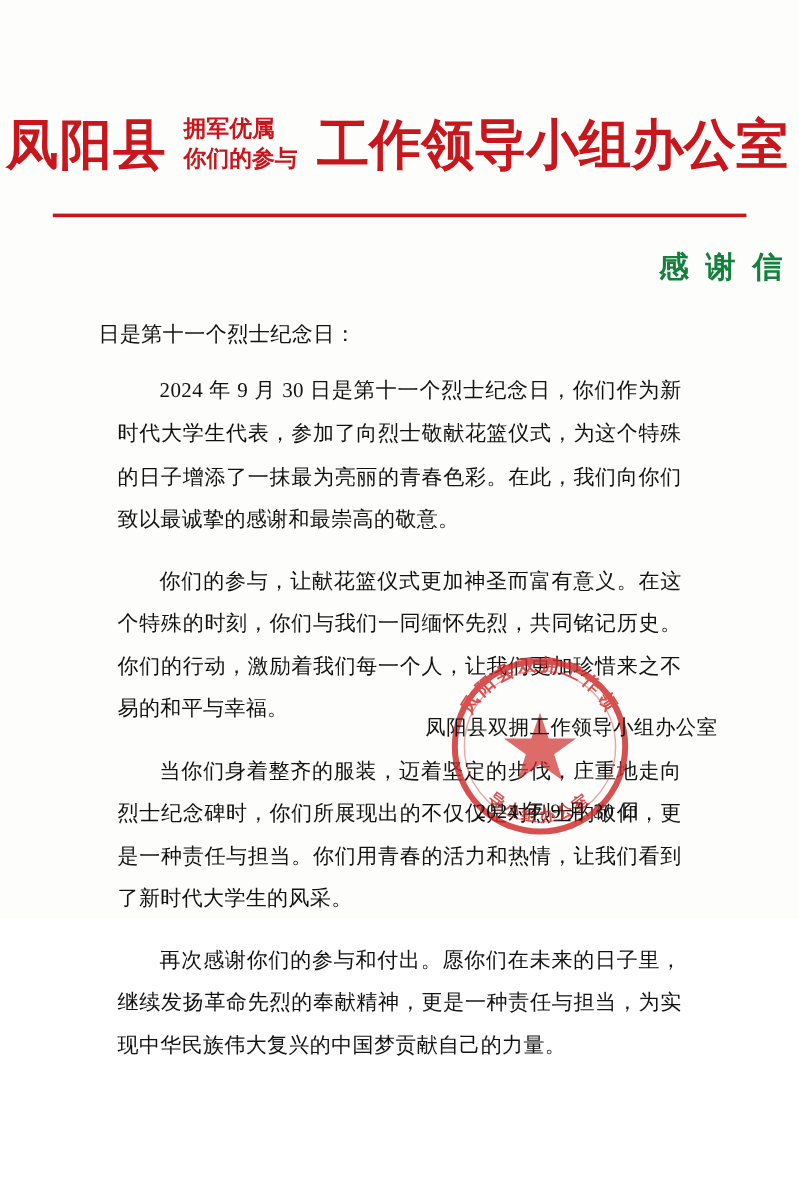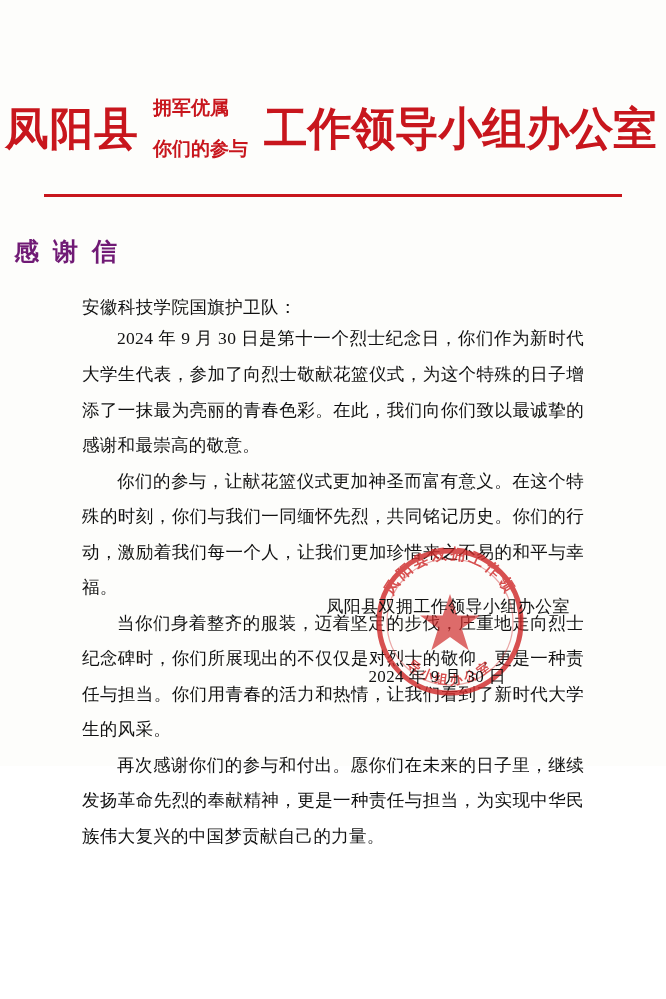--- a/index.html
+++ b/index.html
@@ -42,21 +42,21 @@
     font-size: 45px;
     line-height: 1.05;
     color: #c8161d;
     letter-spacing: 1px;
     transform: scaleX(0.97);
   }
   .lh-stack {
     display: flex;
     flex-direction: column;
     justify-content: center;
-    gap: 18px;
+    gap: 2px;
     padding: 0 4px 0 6px;
   }
   .lh-small {
     font-family: "DejaVu Serif", "Liberation Serif", serif;
     font-weight: bold;
     font-size: 19px;
     line-height: 1.22;
     color: #c8161d;
     letter-spacing: 0px;
   }
@@ -75,28 +75,28 @@
     margin-top: 34px;
   }
   .rule {
     height: 3px;
     background: #c8161d;
     width: 100%;
   }
 
   
   .doc-title {
-    text-align: left;
-    margin-top: 38px;
+    text-align: right;
+    margin-top: 25px;
     font-family: "DejaVu Serif", "Liberation Serif", serif;
     font-weight: bold;
     font-size: 25px;
     letter-spacing: 14px;
     text-indent: 14px;
-    color: #701a75;
+    color: #15803d;
   }
 
   
   .body-wrap {
     padding: 0 82px 0 82px;
     margin-top: 26px;
   }
   .salutation {
     font-size: 17.5px;
     line-height: 1.55;
@@ -104,28 +104,28 @@
     letter-spacing: 0.4px;
   }
   .para {
     font-size: 17.5px;
     line-height: 2.03;
     color: #111;
     text-indent: 2em;
     text-align: justify;
     text-justify: inter-ideograph;
     letter-spacing: 0.3px;
-    margin: 0;
+    margin: 16px;
   }
   .para + .para { margin-top: 0; }
 
   
   .sign-block {
     position: absolute;
-    right: 96px;
+    right: 68px;
     bottom: 72px;
     text-align: left;
     font-size: 17px;
     line-height: 2.0;
     color: #111;
     letter-spacing: 0.4px;
   }
   .sign-date {
     padding-left: 42px;
     margin-top: 36px;
@@ -159,21 +159,21 @@
     </div>
   </div>
 
   <div class="rule-wrap">
     <div class="rule"></div>
   </div>
 
   <div class="doc-title">感谢信</div>
 
   <div class="body-wrap">
-    <div class="salutation">安徽科技学院国旗护卫队：</div>
+    <div class="salutation">日是第十一个烈士纪念日：</div>
     <p class="para">2024 年 9 月 30 日是第十一个烈士纪念日，你们作为新时代大学生代表，参加了向烈士敬献花篮仪式，为这个特殊的日子增添了一抹最为亮丽的青春色彩。在此，我们向你们致以最诚挚的感谢和最崇高的敬意。</p>
     <p class="para">你们的参与，让献花篮仪式更加神圣而富有意义。在这个特殊的时刻，你们与我们一同缅怀先烈，共同铭记历史。你们的行动，激励着我们每一个人，让我们更加珍惜来之不易的和平与幸福。</p>
     <p class="para">当你们身着整齐的服装，迈着坚定的步伐，庄重地走向烈士纪念碑时，你们所展现出的不仅仅是对烈士的敬仰，更是一种责任与担当。你们用青春的活力和热情，让我们看到了新时代大学生的风采。</p>
     <p class="para">再次感谢你们的参与和付出。愿你们在未来的日子里，继续发扬革命先烈的奉献精神，更是一种责任与担当，为实现中华民族伟大复兴的中国梦贡献自己的力量。</p>
   </div>
 
   <div class="seal">
     <svg width="168" height="168" viewBox="0 0 168 168" xmlns="http://www.w3.org/2000/svg">
       <defs>
         <path id="sealArcTop" d="M 84,84 m -63,0 a 63,63 0 1 1 126,0" fill="none"></path>

